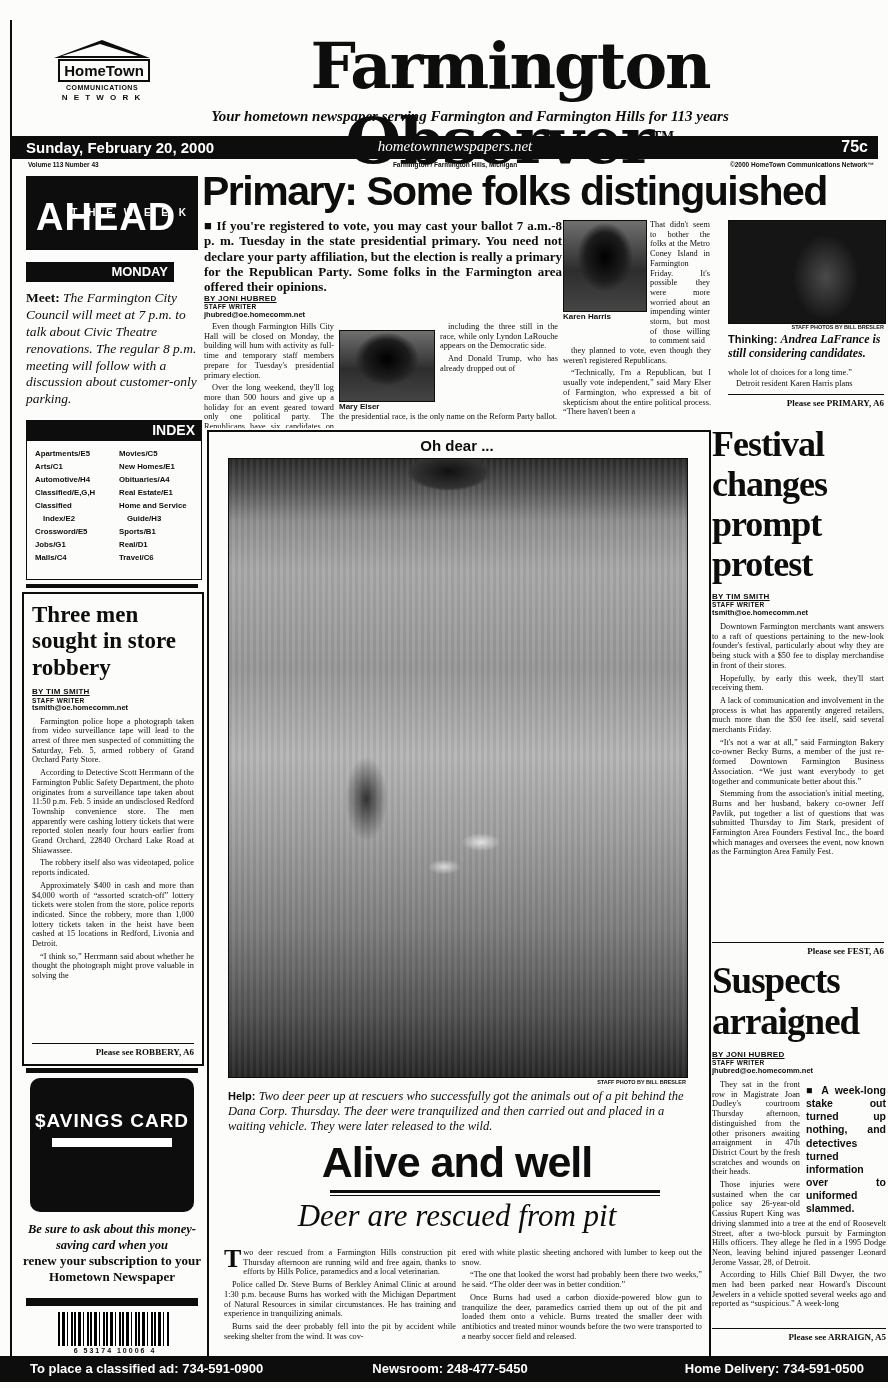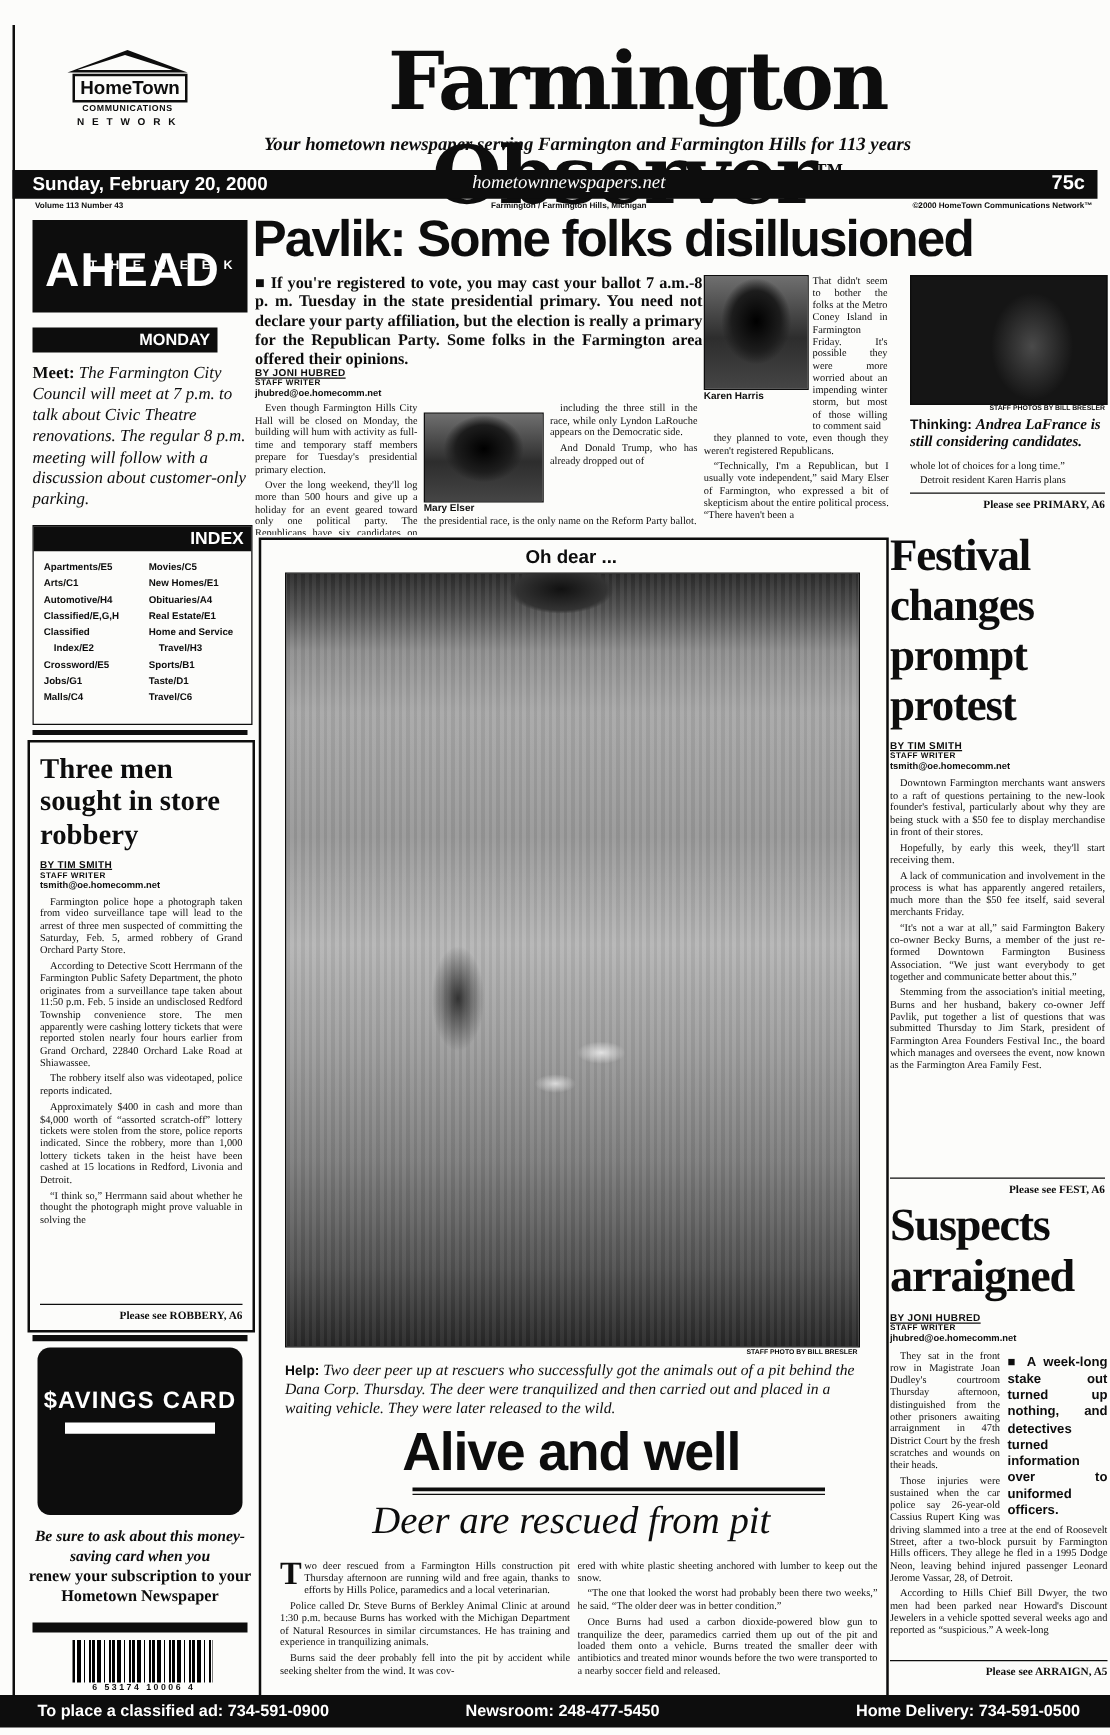--- a/index.html
+++ b/index.html
@@ -61,21 +61,21 @@
     <span class="abs sans" style="left:16px;top:3px;font-size:15px;font-weight:bold;">Sunday, February 20, 2000</span>
     <span class="abs" style="left:300px;top:2px;width:290px;font-size:15px;font-style:italic;text-align:center;">hometownnewspapers.net</span>
     <span class="abs sans" style="right:10px;top:2px;font-size:16px;font-weight:bold;">75c</span>
   </div>
   <div class="abs sans" style="left:10px;top:161px;width:868px;height:10px;font-size:6.5px;font-weight:bold;">
     <span class="abs" style="left:18px;">Volume 113 Number 43</span>
     <span class="abs" style="left:300px;width:290px;text-align:center;">Farmington / Farmington Hills, Michigan</span>
     <span class="abs" style="right:4px;">©2000 HomeTown Communications Network™</span>
   </div>
 
-  <div class="abs sans story-head" style="left:202px;top:170px;width:684px;font-size:41px;letter-spacing:-1.5px;">Pavlik: Some folks disillusioned</div>
+  <div class="abs sans story-head" style="left:202px;top:170px;width:684px;font-size:41px;letter-spacing:-1.5px;">Primary: Some folks distinguished</div>
 
   <div class="abs bar" style="left:26px;top:176px;width:172px;height:74px;">
     <div class="abs sans" style="right:8px;top:7px;font-size:10px;font-weight:bold;letter-spacing:4px;margin-top:24px;">T H E   W E E K</div>
     <div class="abs sans" style="left:10px;top:20px;font-size:38px;font-weight:bold;letter-spacing:1px;">AHEAD</div>
   </div>
   <div class="abs bar" style="left:26px;top:262px;width:148px;height:20px;">
     <span class="abs sans" style="right:6px;top:2px;font-size:13px;font-weight:bold;">MONDAY</span>
   </div>
   <div class="abs" style="left:26px;top:290px;width:172px;font-size:13.5px;line-height:1.25;">
     <b>Meet:</b>
@@ -94,23 +94,23 @@
       <span style="display:block;">Crossword/E5</span>
       <span style="display:block;">Jobs/G1</span>
       <span style="display:block;">Malls/C4</span>
     </div>
     <div class="sans" style="position:absolute;left:92px;top:26px;width:80px;font-size:7.8px;font-weight:bold;line-height:13px;">
       <span style="display:block;">Movies/C5</span>
       <span style="display:block;">New Homes/E1</span>
       <span style="display:block;">Obituaries/A4</span>
       <span style="display:block;">Real Estate/E1</span>
       <span style="display:block;">Home and Service</span>
-      <span style="display:block;padding-left:8px;">Travel/H3</span>
+      <span style="display:block;padding-left:8px;">Guide/H3</span>
       <span style="display:block;">Sports/B1</span>
-      <span style="display:block;">Taste/D1</span>
+      <span style="display:block;">Real/D1</span>
       <span style="display:block;">Travel/C6</span>
     </div>
   </div>
   <div class="abs rule" style="left:26px;top:584px;width:172px;height:4px;"></div>
 
   <div class="abs" style="left:22px;top:592px;width:178px;height:470px;border:2px solid #0d0d0d;">
     <div class="serif story-head" style="margin:8px 8px 6px 8px;font-size:23px;line-height:1.15;">Three men sought in store robbery</div>
     <div class="byl" style="margin:4px 8px;">
       <span class="b1" style="display:block;text-decoration:underline;">BY TIM SMITH</span>
       <span class="b2" style="display:block;">STAFF WRITER</span>
@@ -225,21 +225,21 @@
   <div class="abs serif story-head" style="left:712px;top:960px;width:176px;font-size:37px;line-height:41px;letter-spacing:-1px;">
     <span style="display:block;">Suspects</span>
     <span style="display:block;">arraigned</span>
   </div>
   <div class="abs byl" style="left:712px;top:1050px;">
     <span class="b1" style="display:block;text-decoration:underline;">BY JONI HUBRED</span>
     <span class="b2" style="display:block;">STAFF WRITER</span>
     <span class="b3" style="display:block;">jhubred@oe.homecomm.net</span>
   </div>
   <div class="abs body-txt just clip" style="left:712px;top:1080px;width:174px;height:244px;">
-    <div class="pull">■ A week-long stake out turned up nothing, and detectives turned information over to uniformed officers.</div>
+    <div class="pull">■ A week-long stake out turned up nothing, and detectives turned information over to uniformed slammed.</div>
     <p>They sat in the front row in Magistrate Joan Dudley's courtroom Thursday afternoon, distinguished from the other prisoners awaiting arraignment in 47th District Court by the fresh scratches and wounds on their heads.</p>
     <p>Those injuries were sustained when the car police say 26-year-old Cassius Rupert King was driving slammed into a tree at the end of Roosevelt Street, after a two-block pursuit by Farmington Hills officers. They allege he fled in a 1995 Dodge Neon, leaving behind injured passenger Leonard Jerome Vassar, 28, of Detroit.</p>
     <p>According to Hills Chief Bill Dwyer, the two men had been parked near Howard's Discount Jewelers in a vehicle spotted several weeks ago and reported as “suspicious.” A week-long</p>
   </div>
   <div class="abs" style="left:712px;top:1328px;width:174px;border-top:1px solid #0d0d0d;"></div>
   <div class="abs jump" style="left:712px;top:1332px;width:174px;">Please see ARRAIGN, A5</div>
 
   <div class="abs bar" style="left:0px;top:1356px;width:888px;height:26px;">
     <span class="abs sans" style="left:30px;top:5px;font-size:13px;font-weight:bold;">To place a classified ad: 734-591-0900</span>
     <span class="abs sans" style="left:330px;top:5px;width:240px;text-align:center;font-size:13px;font-weight:bold;">Newsroom: 248-477-5450</span>

